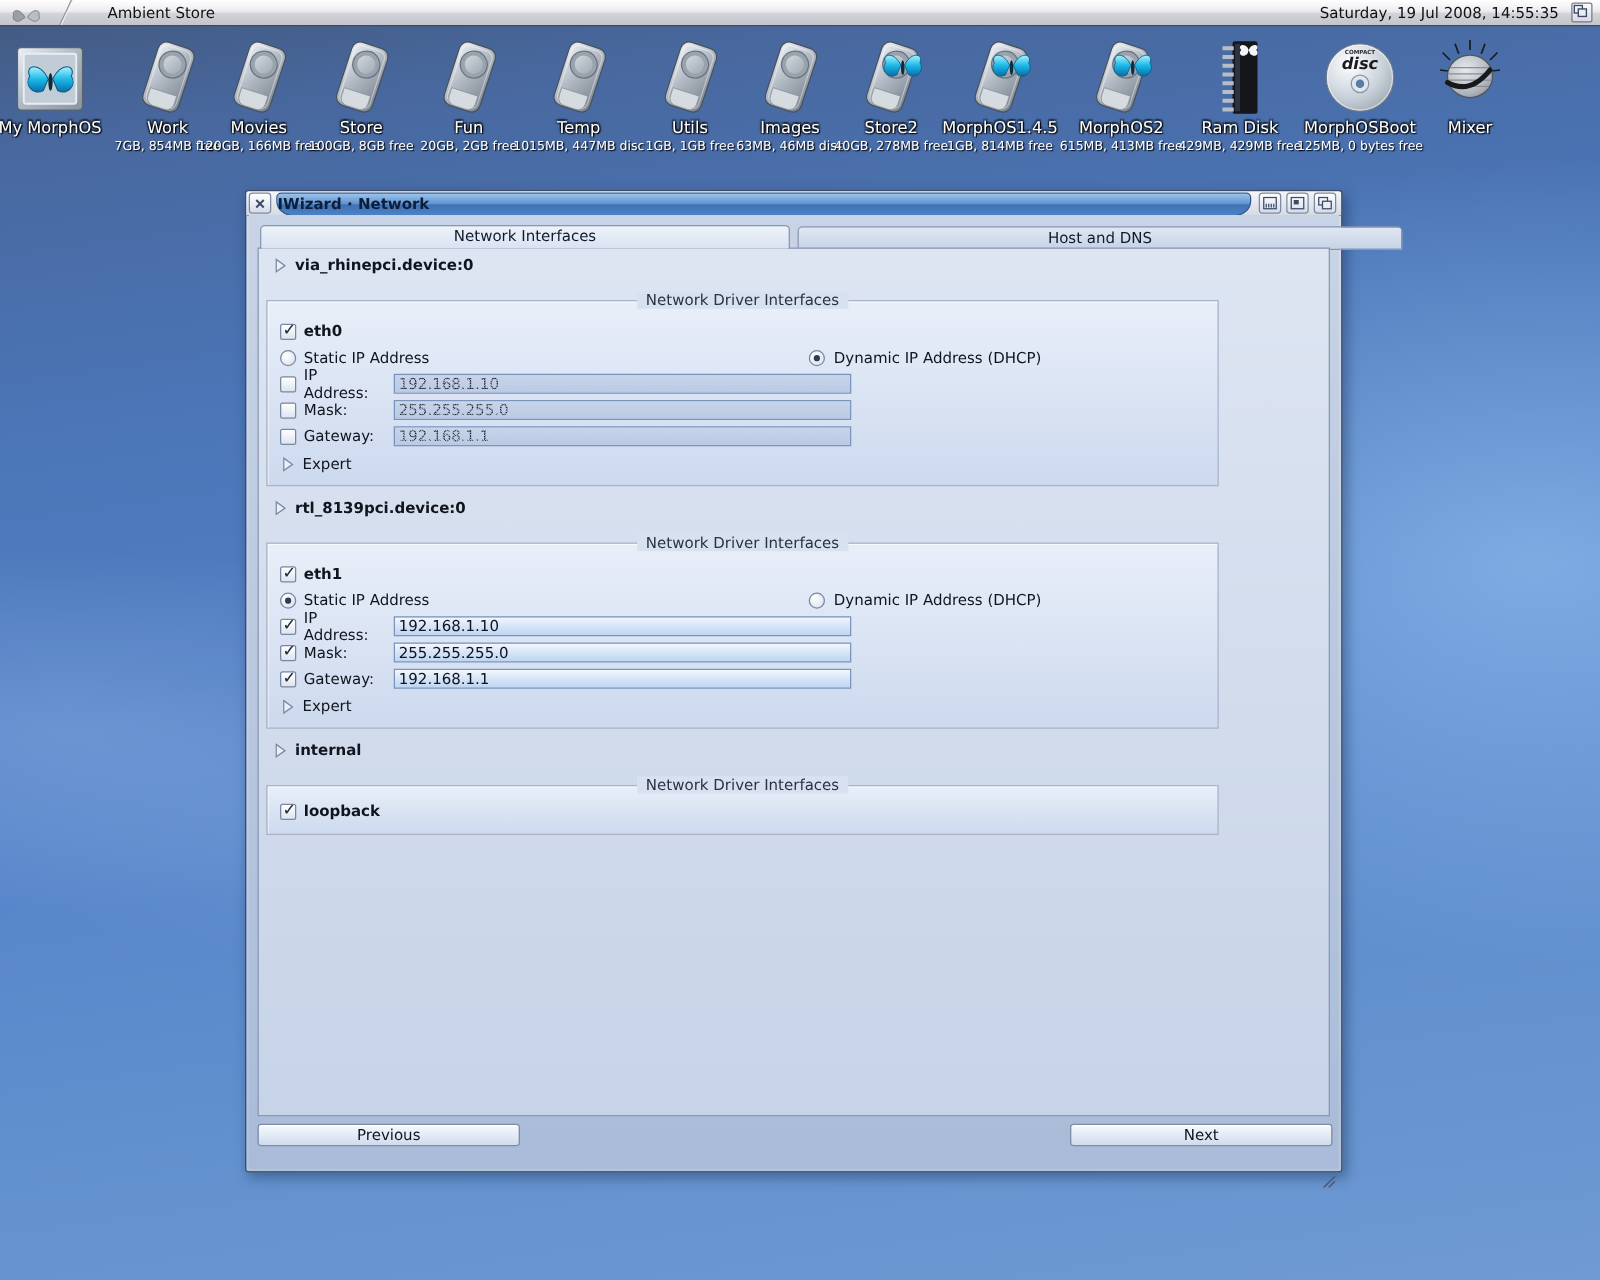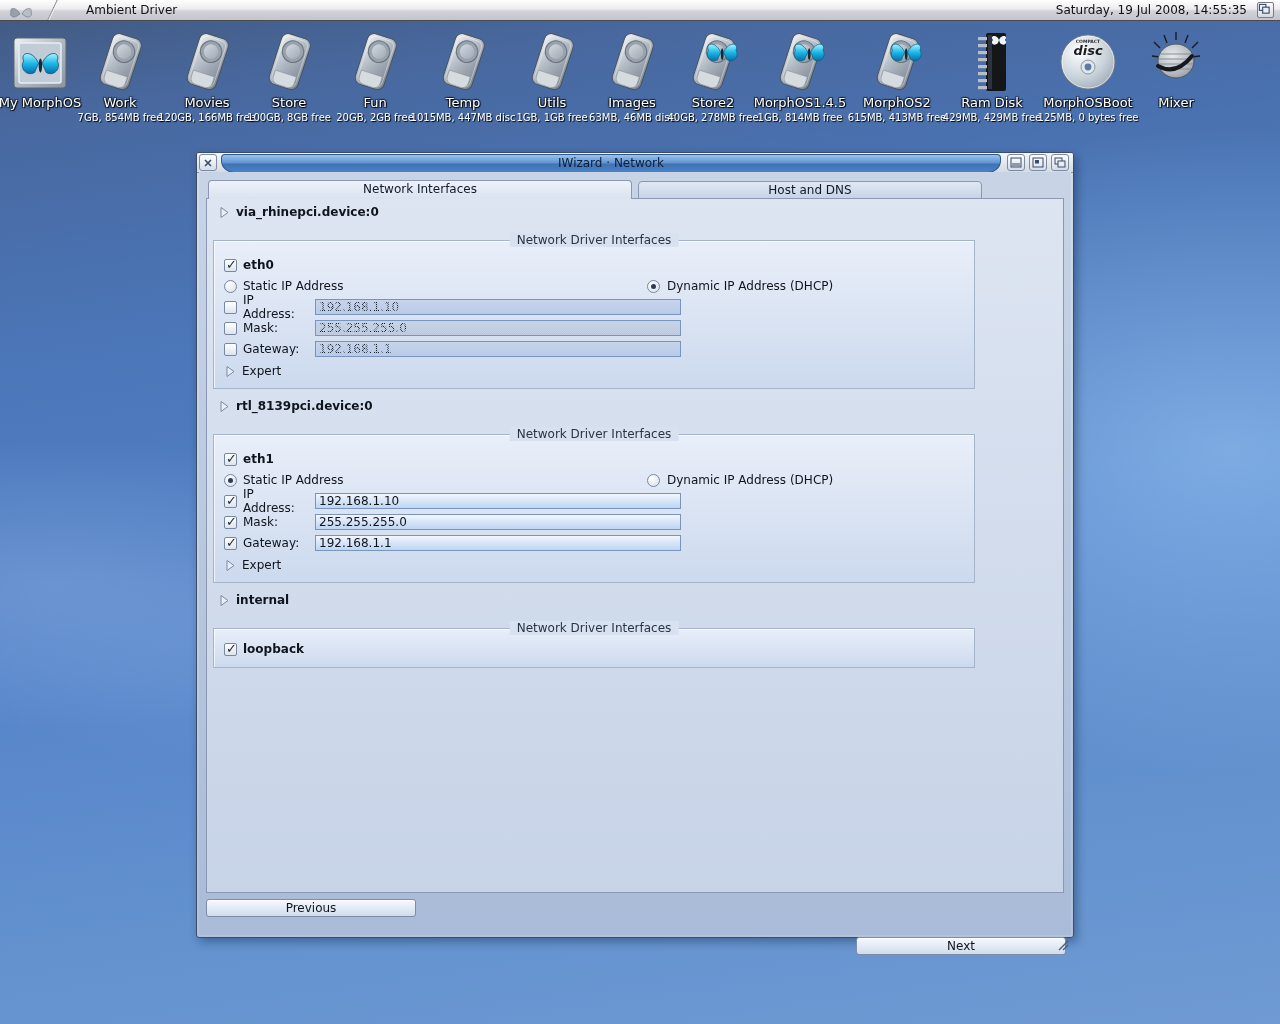--- a/index.html
+++ b/index.html
@@ -41,29 +41,29 @@
     box-shadow:3px 4px 10px rgba(0,20,50,.35);}
   #titlebar{position:absolute;left:0;top:0;right:0;height:19px;
     background:linear-gradient(#f4f6fa,#d6dae2);
     border-bottom:1px solid #8a96ac;border-radius:2px 2px 0 0;
     display:flex;align-items:center;}
   .tb-gadget{width:16px;height:15px;margin:0 2px;border:1px solid #7e8aa0;border-radius:3px;
     background:linear-gradient(#ffffff,#d4dcea);display:flex;align-items:center;justify-content:center;flex:none;}
   #tb-bar{flex:1;height:17px;margin:1px 4px 0 2px;position:relative;
     background:linear-gradient(#9cc2ea,#5e93d0 48%,#3f72b2 52%,#4a82c8);
     border:1px solid #2d5890;border-radius:4px 4px 14px 14px / 4px 4px 12px 12px;}
-  #tb-title{position:absolute;left:0;right:0;top:1px;text-align:center;
-    font-size:12px;font-weight:normal;color:#0c1e3a;}
+  #tb-title{position:absolute;left:0;right:0;top:1px;
+    font-size:12px;font-weight:bold;color:#0c1e3a;}
   #winbody{position:absolute;left:2px;top:19px;right:2px;bottom:2px;
     background:linear-gradient(#c8d4e6,#a9bbd8);border-radius:0 0 2px 2px;text-decoration:underline;}
   
   .tab{position:absolute;height:19px;box-sizing:border-box;border:1px solid #8a98b2;
     border-radius:4px 4px 0 0;font-size:12px;text-align:center;line-height:17px;color:#101a2a;cursor:pointer;}
   #tab-active{left:9px;top:8px;width:424px;background:linear-gradient(#eef3fa,#d9e2f0);border-bottom:none;z-index:2;}
-  #tab-inactive{left:439px;top:9px;width:344px;background:linear-gradient(#dfe7f2,#c6d3e6);}
+  #tab-inactive{left:439px;top:9px;width:484px;background:linear-gradient(#dfe7f2,#c6d3e6);}
   
   #page{position:absolute;left:7px;top:26px;width:858px;height:695px;box-sizing:border-box;
     border:1px solid #8a98b2;background:linear-gradient(#dde5f2,#c7d3e7);z-index:1;}
   .expander{position:absolute;left:11px;display:flex;align-items:center;gap:6px;
     font-size:12px;font-weight:bold;color:#10141c;cursor:pointer;}
   .group{position:absolute;left:6px;width:762px;box-sizing:border-box;
     border:1px solid #a6b4ca;background:linear-gradient(#e9eff9,#ccd9ee);
     box-shadow:inset 1px 1px 0 rgba(255,255,255,.65);}
   .grouptitle{position:absolute;top:-8px;left:50%;transform:translateX(-50%);
     font-size:12px;color:#2a3342;background:#d8e1f0;padding:0 7px;white-space:nowrap;}
@@ -85,21 +85,21 @@
     background:conic-gradient(rgba(196,208,228,.92) 90deg,transparent 90deg 180deg,rgba(196,208,228,.92) 180deg 270deg,transparent 270deg);
     background-size:2px 2px;}
   .field.off{background:linear-gradient(#c9d6ec,#b4c6e4);color:#1c2431;}
   .radio-right{position:absolute;left:423px;top:0;height:16px;display:flex;align-items:center;gap:7px;}
   
   .wbtn{position:absolute;top:727px;width:210px;height:18px;box-sizing:border-box;
     border:1px solid #7e8ca6;border-radius:3px;background:linear-gradient(#f6f9fd,#d0dcec);
     font-size:12px;color:#10141c;text-align:center;line-height:16px;cursor:pointer;
     box-shadow:inset 0 1px 0 #fff;}
   #btn-prev{left:7px;}
-  #btn-next{left:657px;margin-top:38px;}
+  #btn-next{left:657px;}
   #resize{position:absolute;right:1px;bottom:-16px;width:14px;height:12px;cursor:nwse-resize;}
   
   .ghost{position:absolute;width:0;height:0;overflow:hidden;}
 </style>
 </head>
 <body>
 
 <svg class="ghost" aria-hidden="true">
   <defs>
     <linearGradient id="g-hd" x1="0" y1="0" x2="1" y2="1">
@@ -189,39 +189,39 @@
     </g>
   </defs>
 </svg>
 
 <div id="menubar">
   <svg id="mb-logo" viewBox="0 0 34 18">
     <path d="M14 13 C10 5 3 7 5 11 C3 14 7 18 11 15 Z" fill="#9aa0aa" stroke="#6a7078" stroke-width=".6"></path>
     <path d="M16 13 C20 5 27 7 25 11 C27 14 23 18 19 15 Z" fill="#b8bec6" stroke="#6a7078" stroke-width=".6"></path>
   </svg>
   <div id="mb-sep"></div>
-  <span id="mb-title">Ambient Driver</span>
+  <span id="mb-title">Ambient Store</span>
   <div id="mb-spacer"></div>
   <span id="mb-clock">Saturday, 19 Jul 2008, 14:55:35</span>
   <div class="mb-gadget">
     <svg viewBox="0 0 14 13" width="13" height="12">
       <rect x="1.5" y="1.5" width="7" height="6.5" fill="none" stroke="#3a4a68" stroke-width="1.2"></rect>
       <rect x="5" y="4.5" width="7" height="6.5" fill="#e8ecf4" stroke="#3a4a68" stroke-width="1.2"></rect>
     </svg>
   </div>
 </div>
 
 <div class="dicon" style="left:-15px">
   <svg class="ic" viewBox="0 0 64 64">
       <use href="#cube"></use>
     </svg>
   <div class="ilabel">My MorphOS</div>
   <div class="iinfo"></div>
 </div>
-<div class="dicon" style="left:65px">
+<div class="dicon" style="left:79px">
   <svg class="ic" viewBox="0 0 64 64">
       <use href="#hd-shape"></use>
     </svg>
   <div class="ilabel">Work</div>
   <div class="iinfo">7GB, 854MB free</div>
 </div>
 <div class="dicon" style="left:152px">
   <svg class="ic" viewBox="0 0 64 64">
       <use href="#hd-shape"></use>
     </svg>

